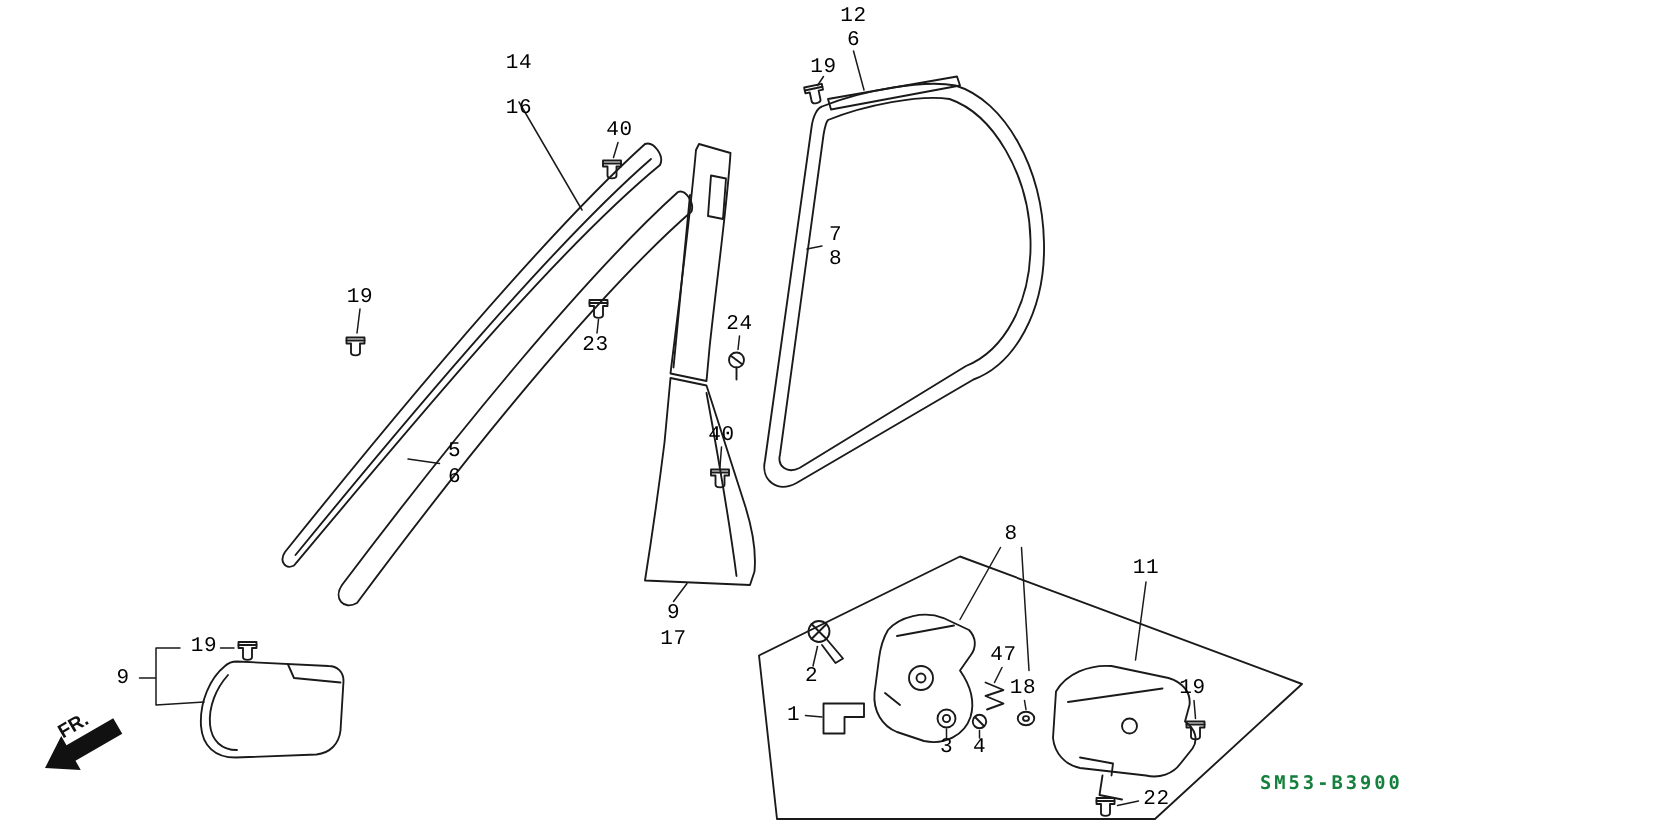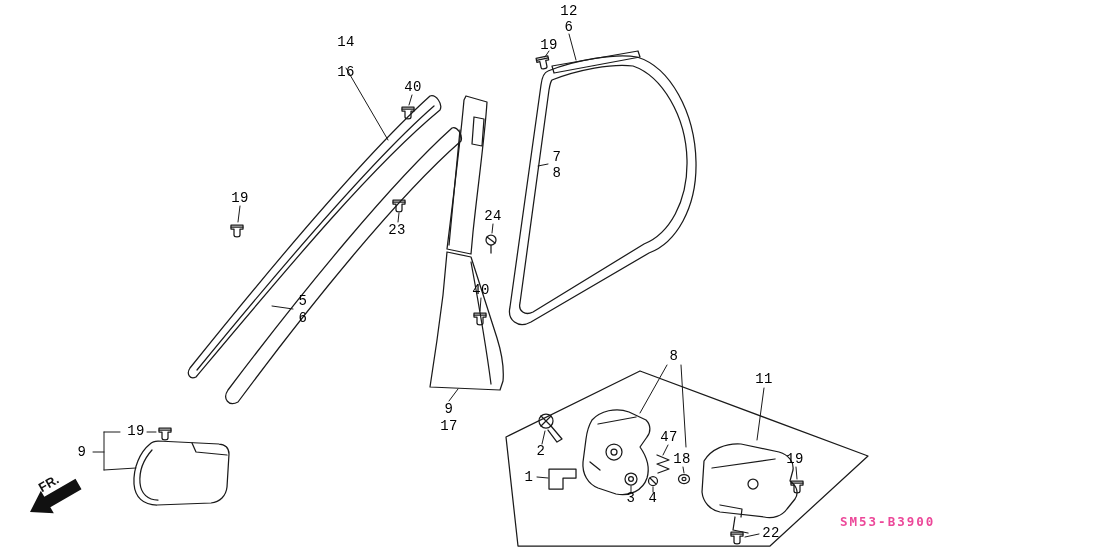--- a/index.html
+++ b/index.html
@@ -9,21 +9,21 @@
   }
   .stage svg{position:absolute;left:0;top:0;}
   .callout{
     position:absolute;transform:translate(-50%,-50%);
     font-family:Liberation Mono, monospace;font-size:14px;color:#000000;
     letter-spacing:.4px;white-space:nowrap;user-select:none;
   }
   .code{
     position:absolute;left:840px;top:514px;
     font-family:"DejaVu Sans Mono",monospace;font-size:12.5px;font-weight:600;
-    letter-spacing:2px;color:#ec4899;white-space:nowrap;
+    letter-spacing:2px;color:#15803d;white-space:nowrap;
   }
 </style>
 </head>
 <body>
 
 <div class="stage">
 
   <svg width="1108" height="553" viewBox="0 0 1108 553">
     <defs>
       <g id="clip">

